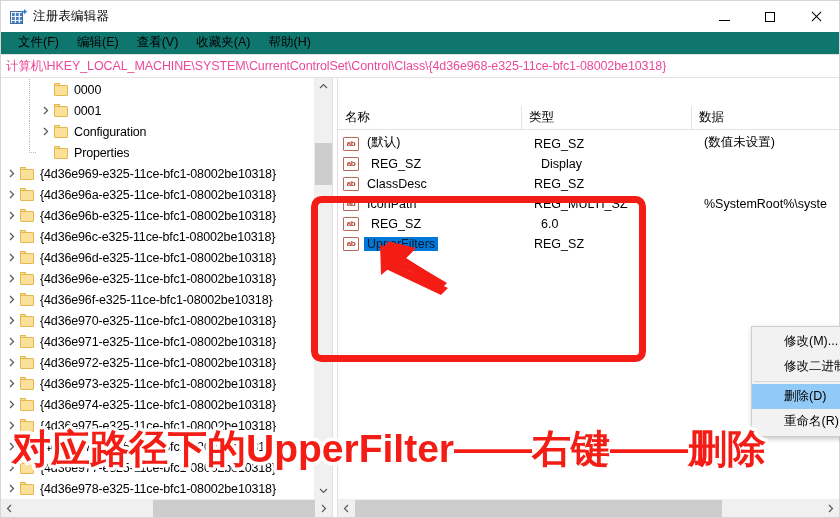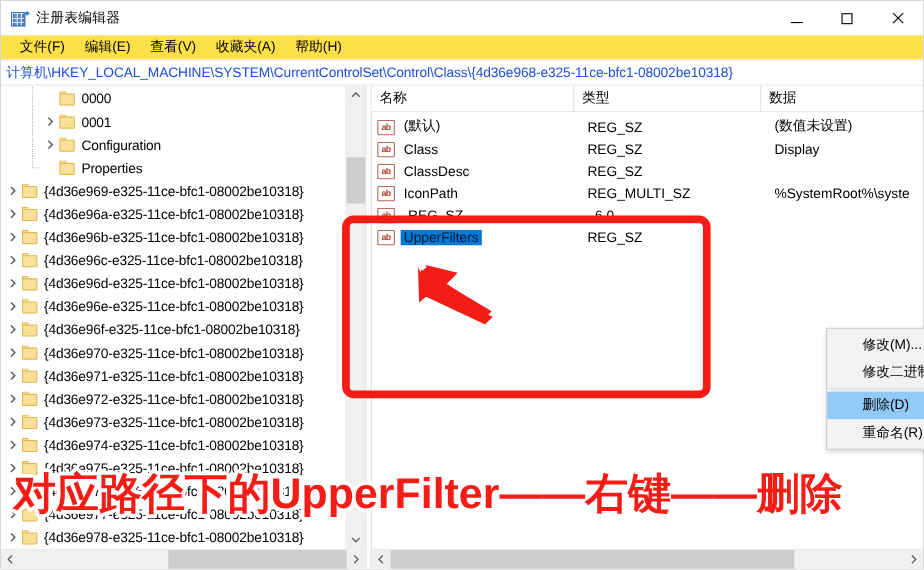--- a/index.html
+++ b/index.html
@@ -95,21 +95,21 @@
   }
   .wb-close:before { transform: rotate(45deg); }
   .wb-close:after  { transform: rotate(-45deg); }
 
   
   .menubar {
     height: 22px;
     display: flex;
     align-items: center;
     padding-left: 8px;
-    background: #fde047;
+    background: #0f766e;
     flex: 0 0 auto;
   }
   .menu-item {
     font-size: 12.5px;
     padding: 2px 9px 3px 9px;
     color: #000;
     white-space: nowrap;
   }
 
   
@@ -120,21 +120,21 @@
     border-bottom: 1px solid #e3e3e3;
     display: flex;
     align-items: center;
     background: #ffffff;
   }
   .addressbar .path {
     font-size: 12.5px;
     padding-left: 5px;
     white-space: nowrap;
     overflow: hidden;
-    color: #1d4ed8;
+    color: #ec4899;
     letter-spacing: -0.1px;
   }
 
   
   .content {
     flex: 1 1 auto;
     display: flex;
     min-height: 0;
     background: #ffffff;
   }
@@ -153,20 +153,21 @@
     border-left: 1px solid #e0e0e0;
     border-right: 1px solid #e0e0e0;
   }
   .pane-right {
     flex: 1 1 auto;
     display: flex;
     flex-direction: column;
     min-width: 0;
     min-height: 0;
     position: relative;
+    margin-top: 28px;
   }
 
   
   .tree-wrap {
     flex: 1 1 auto;
     display: flex;
     min-height: 0;
     overflow: hidden;
   }
   .tree {
@@ -689,21 +690,20 @@
         </div>
       <div class="lv-body" id="lv-body">
           <div class="lv-row">
             <div class="ab-icon">ab</div>
             <div class="cell-name"><span class="sel-text">(默认)</span></div>
             <div class="cell-type">REG_SZ</div>
             <div class="cell-data">(数值未设置)</div>
           </div>
           <div class="lv-row">
             <div class="ab-icon">ab</div>
-            <div class="cell-name"><span class="sel-text">Class</span></div>
             <div class="cell-type">REG_SZ</div>
             <div class="cell-data">Display</div>
           </div>
           <div class="lv-row">
             <div class="ab-icon">ab</div>
             <div class="cell-name"><span class="sel-text">ClassDesc</span></div>
             <div class="cell-type">REG_SZ</div>
           </div>
           <div class="lv-row">
             <div class="ab-icon">ab</div>

